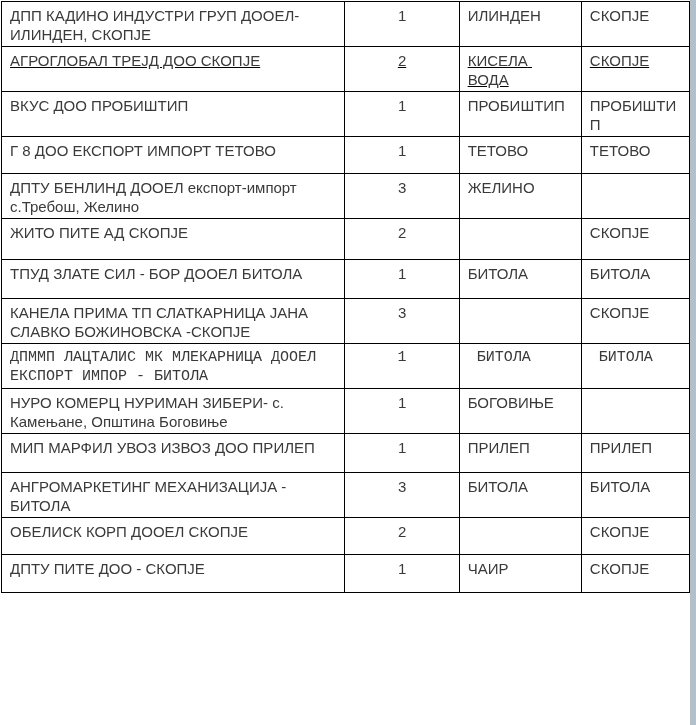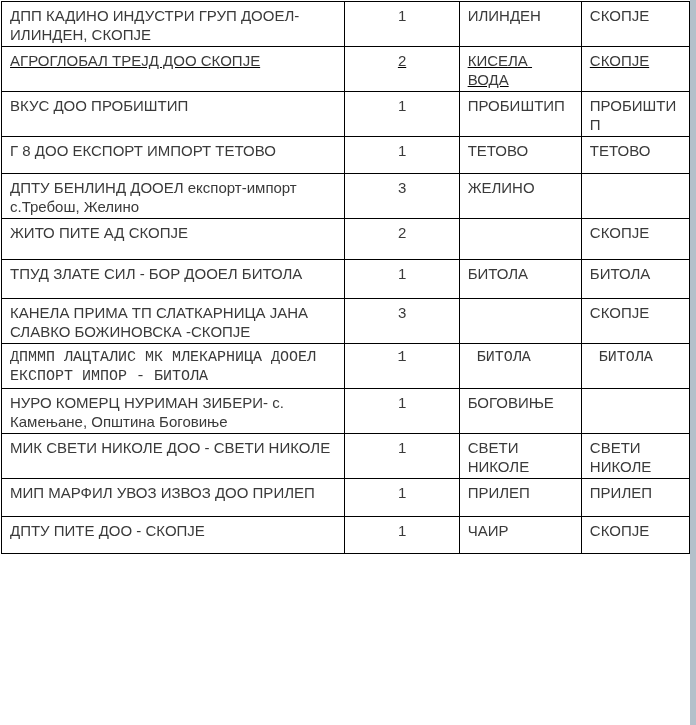--- a/index.html
+++ b/index.html
@@ -146,30 +146,36 @@
           <td class="cell-municipality"> БИТОЛА</td>
           <td class="cell-city"> БИТОЛА</td>
         </tr>
         <tr>
           <td class="cell-company">НУРО КОМЕРЦ НУРИМАН ЗИБЕРИ- с. Камењане, Општина Боговиње</td>
           <td class="cell-count">1</td>
           <td class="cell-municipality">БОГОВИЊЕ</td>
           <td class="cell-city"></td>
         </tr>
         <tr>
-          <td class="cell-company">МИК СВЕТИ НИКОЛЕ ДОО - СВЕТИ НИКОЛЕ</td>
-          <td class="cell-count">1</td>
-          <td class="cell-municipality">СВЕТИ НИКОЛЕ</td>
-          <td class="cell-city">СВЕТИ НИКОЛЕ</td>
-        </tr>
-        <tr>
           <td class="cell-company">МИП МАРФИЛ УВОЗ ИЗВОЗ ДОО ПРИЛЕП</td>
           <td class="cell-count">1</td>
           <td class="cell-municipality">ПРИЛЕП</td>
           <td class="cell-city">ПРИЛЕП</td>
+        </tr>
+        <tr>
+          <td class="cell-company">АНГРОМАРКЕТИНГ МЕХАНИЗАЦИЈА - БИТОЛА</td>
+          <td class="cell-count">3</td>
+          <td class="cell-municipality">БИТОЛА</td>
+          <td class="cell-city">БИТОЛА</td>
+        </tr>
+        <tr>
+          <td class="cell-company">ОБЕЛИСК КОРП ДООЕЛ СКОПЈЕ</td>
+          <td class="cell-count">2</td>
+          <td class="cell-municipality"></td>
+          <td class="cell-city">СКОПЈЕ</td>
         </tr>
         <tr>
           <td class="cell-company">ДПТУ ПИТЕ ДОО - СКОПЈЕ</td>
           <td class="cell-count">1</td>
           <td class="cell-municipality">ЧАИР</td>
           <td class="cell-city">СКОПЈЕ</td>
         </tr>
       </tbody>
   </table>
   <div class="edge-strip"></div>

